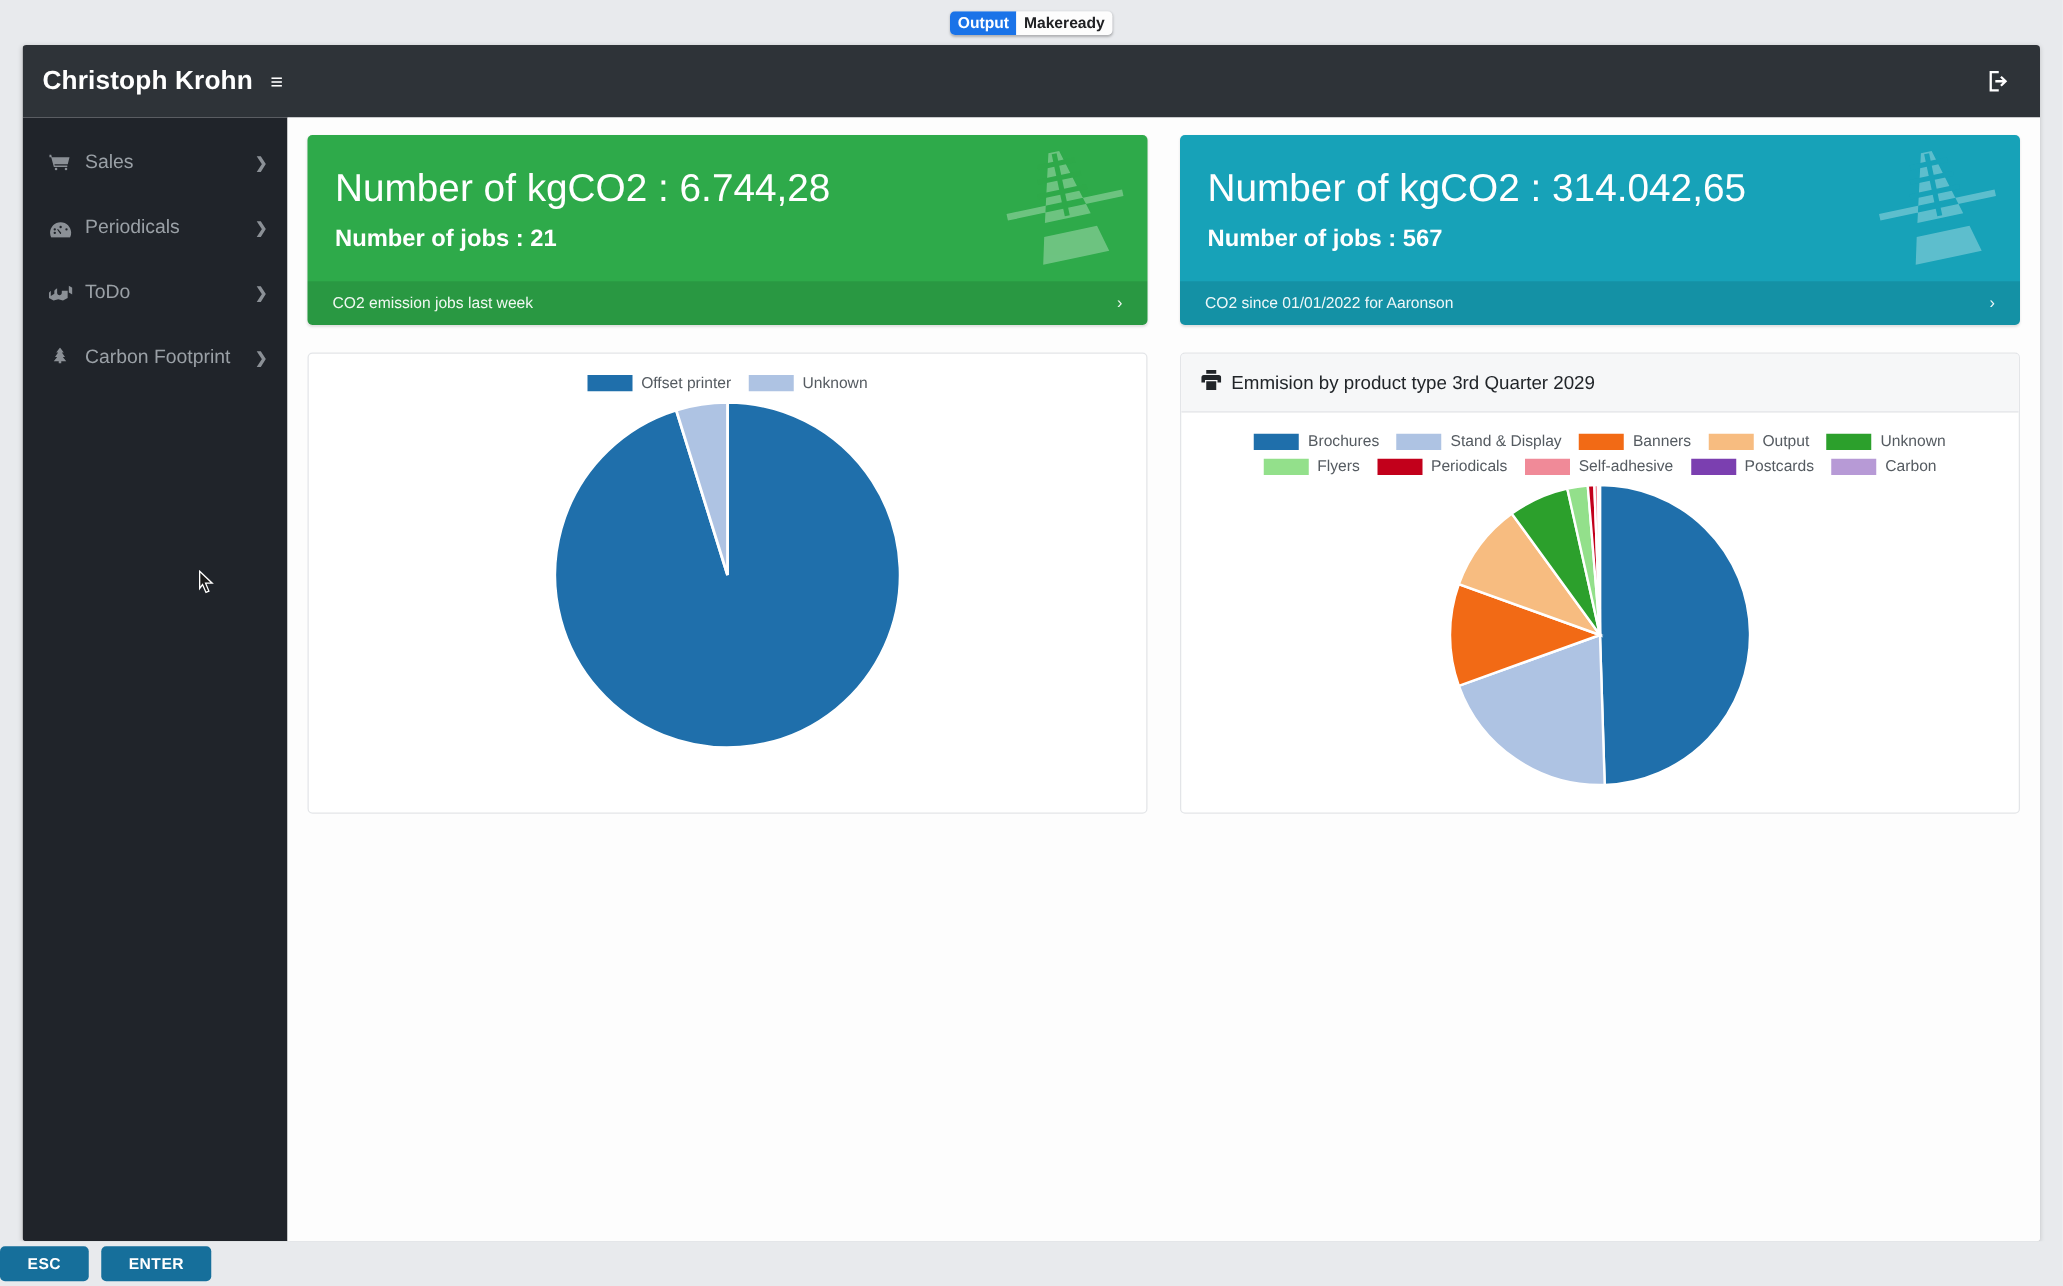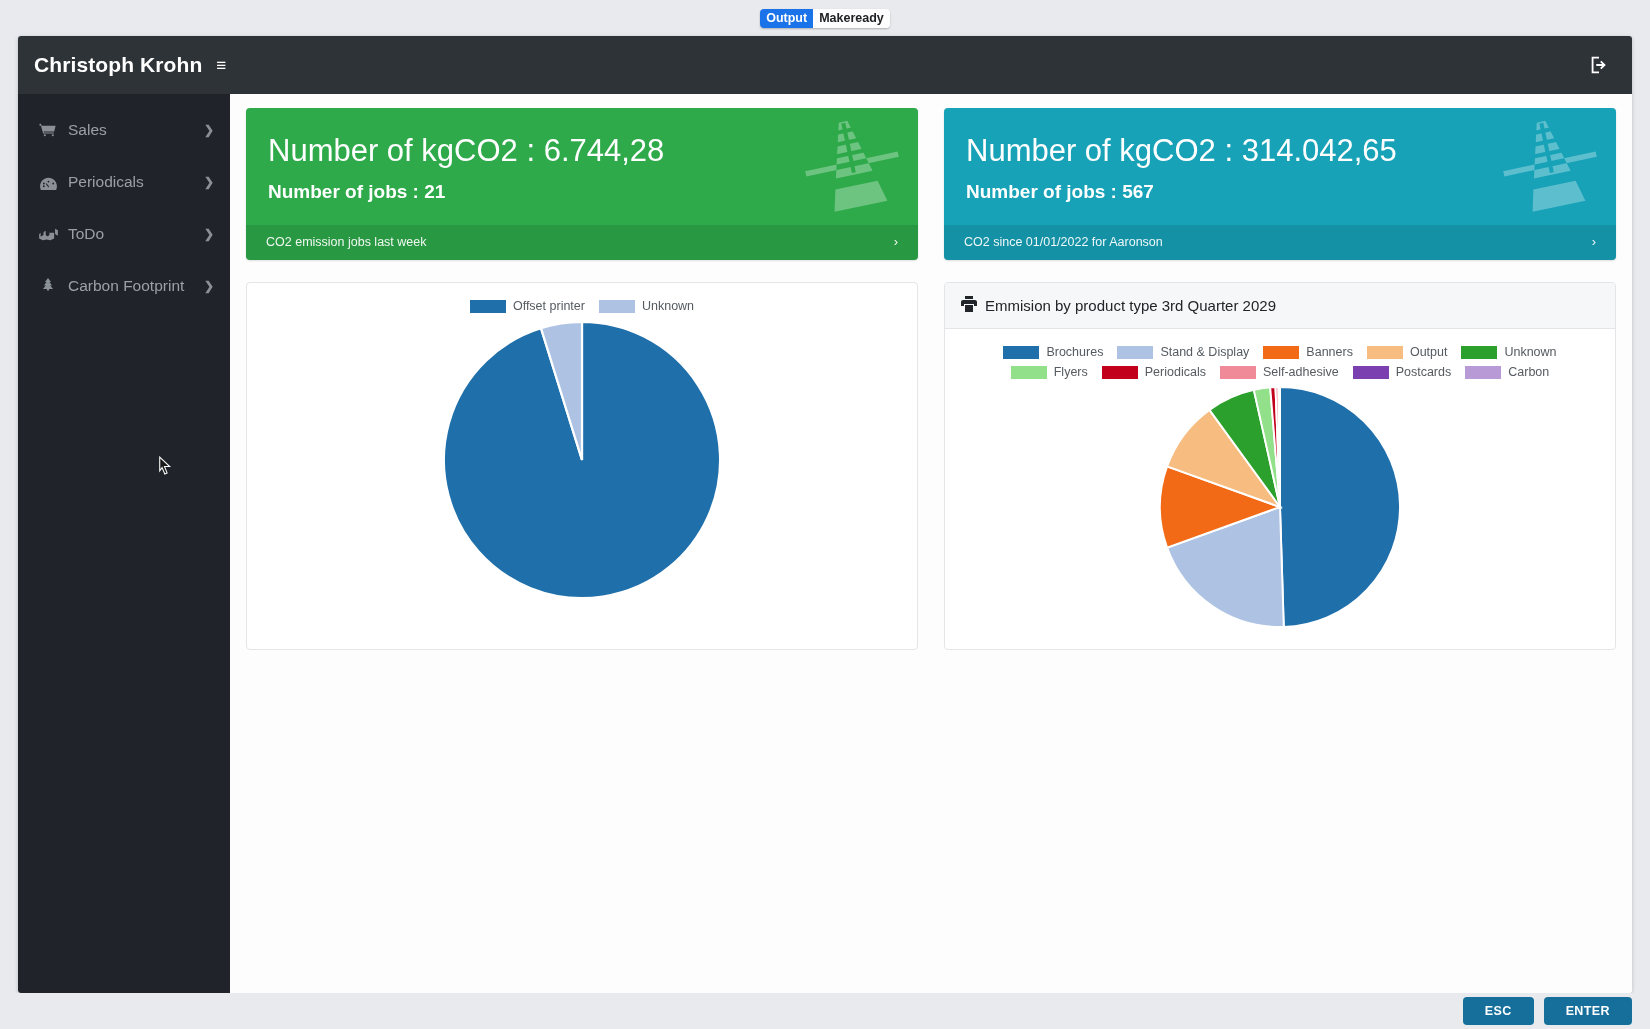--- a/index.html
+++ b/index.html
@@ -100,21 +100,21 @@
   .legend-swatch { width: 36px; height: 13px; display: inline-block; }
   .legend-label { font-size: 12.5px; color: #555b61; }
 
   .pie-wrap { display: flex; justify-content: center; align-items: center; }
   .pie { display: block; }
 
   
   .bottombar {
     position: absolute; left: 0; bottom: 0; width: 1650px; height: 36px;
     background: #e8eaed; display: flex; align-items: center;
-    justify-content: flex-end; padding-right: 18px; gap: 10px;
+    padding-right: 18px; gap: 10px;
   }
   .kbtn { background: #166f9b; color: #ffffff; font-size: 12.5px; font-weight: bold;
           border: none; border-radius: 4px; padding: 7px 22px; cursor: pointer;
           letter-spacing: .4px; }
 </style>
 </head>
 <body>
 
 <div id="app-root">
 

